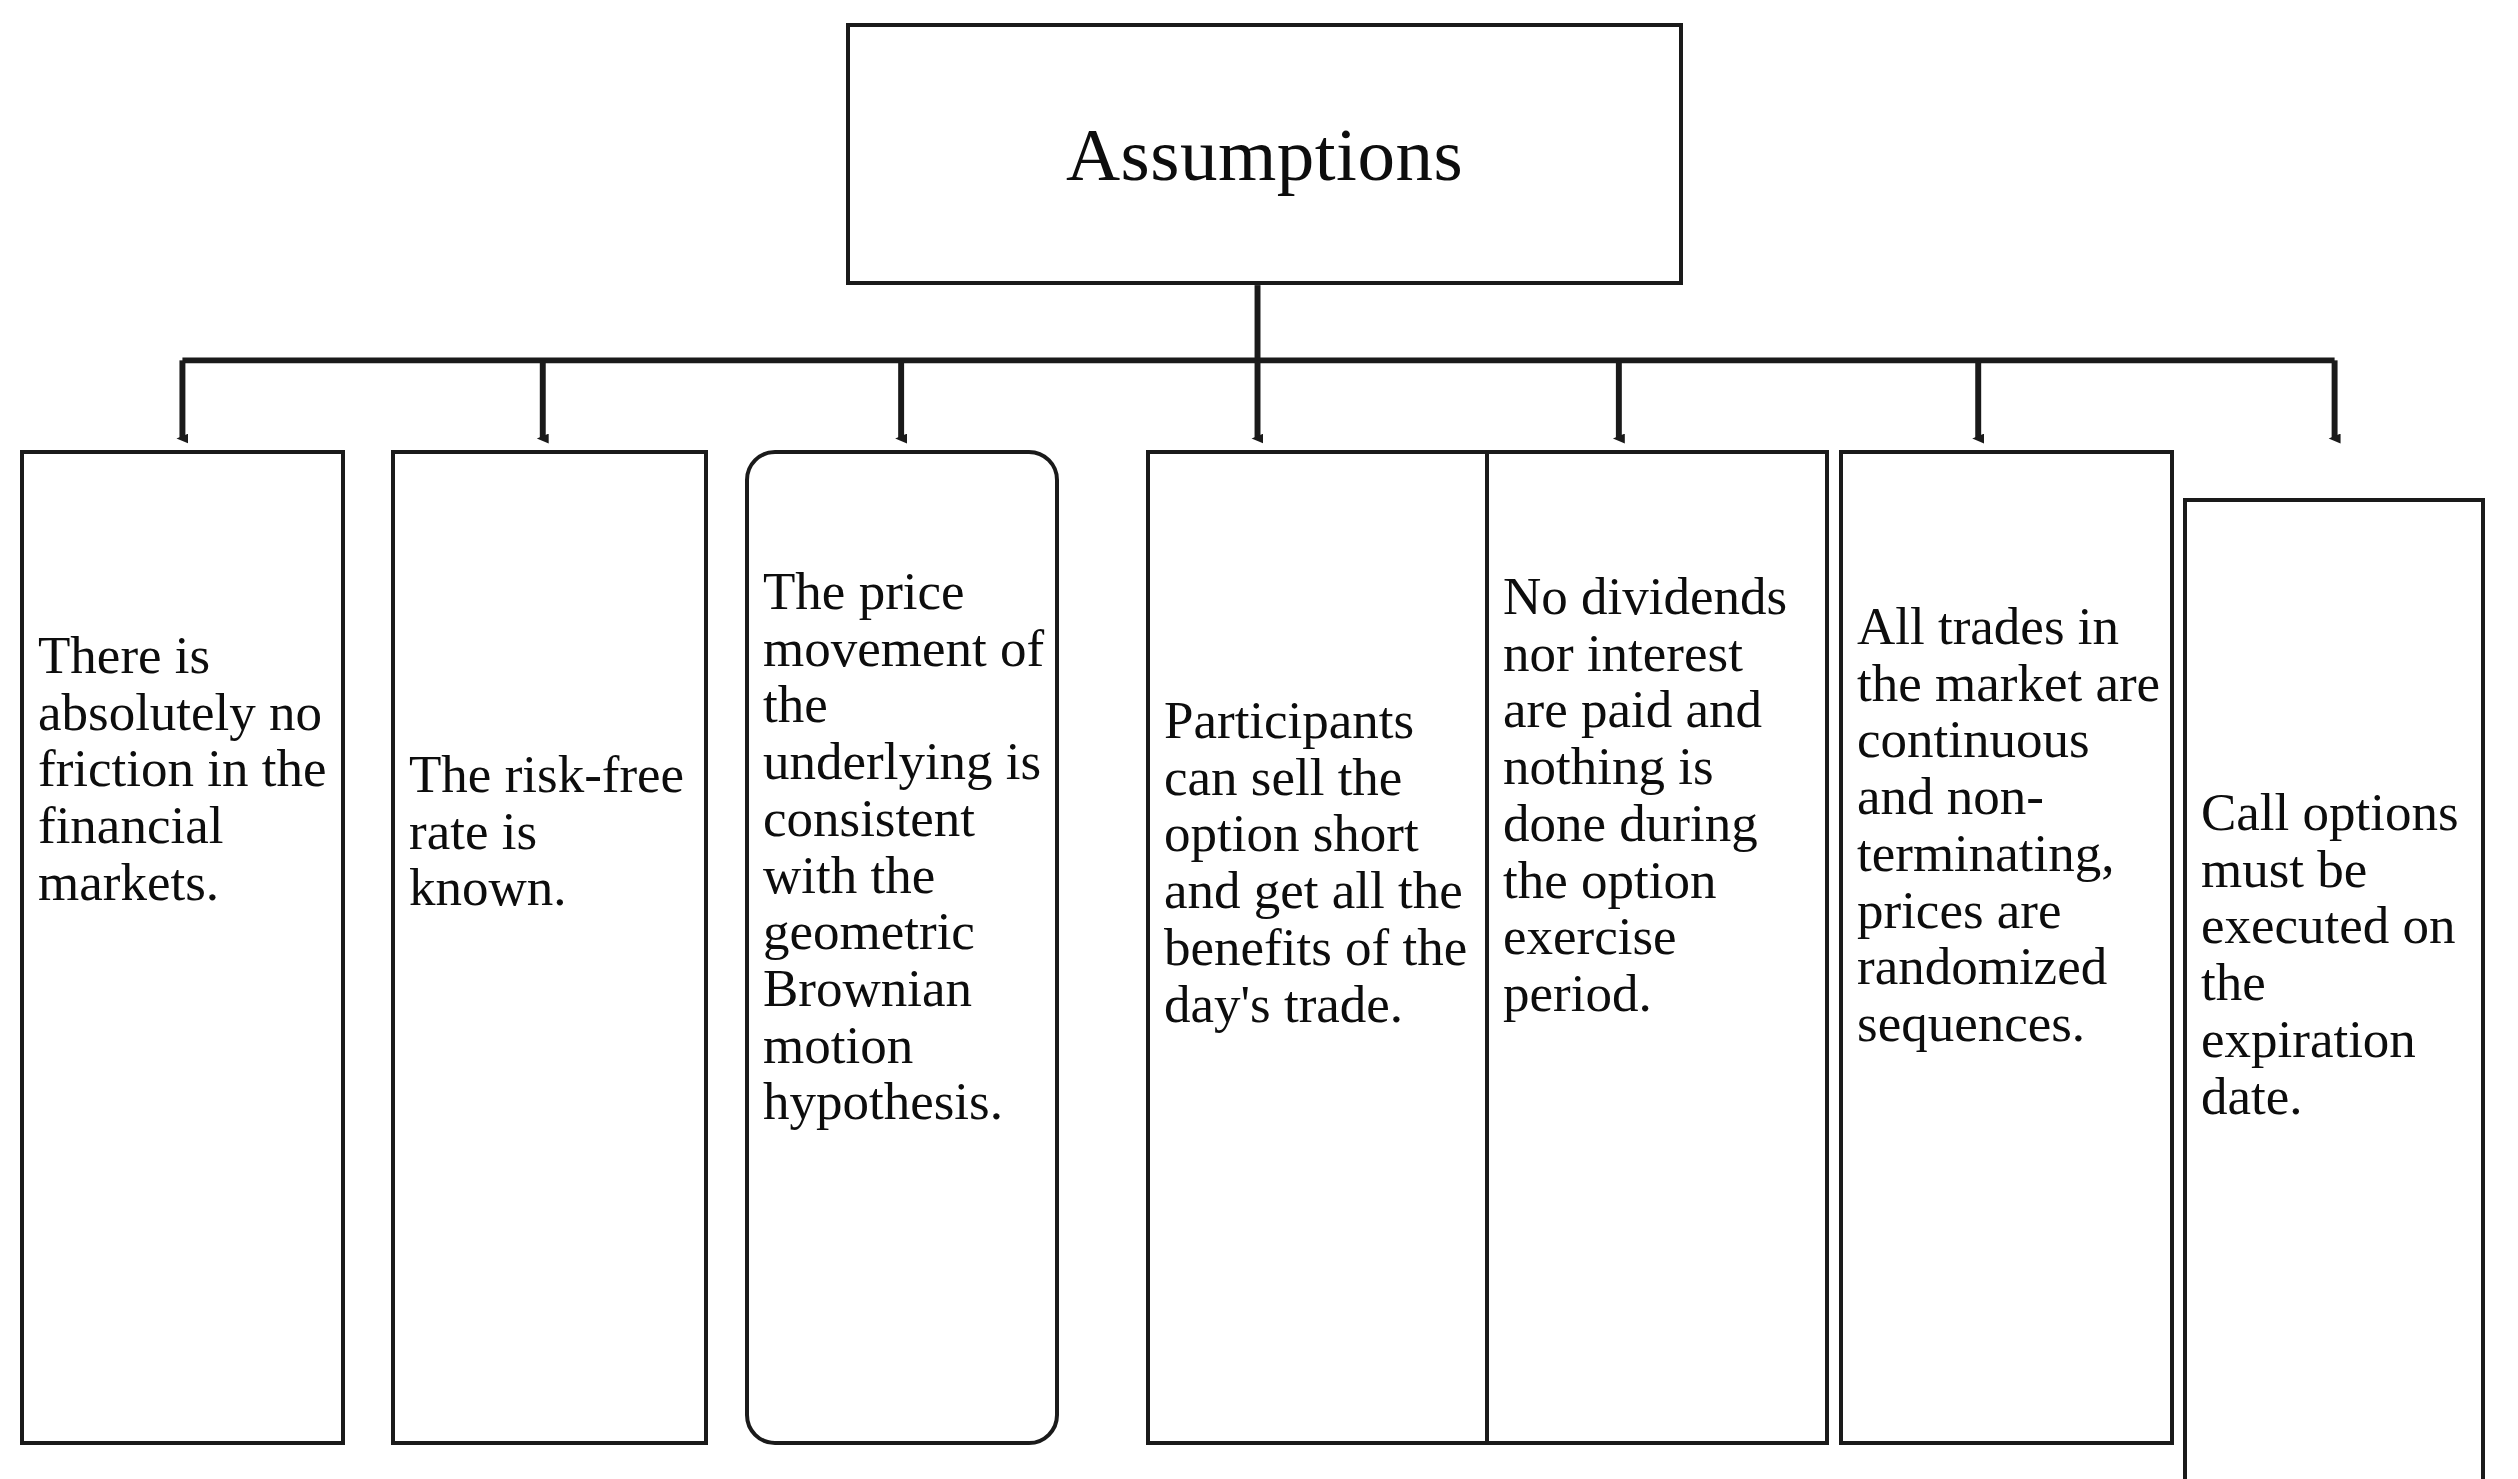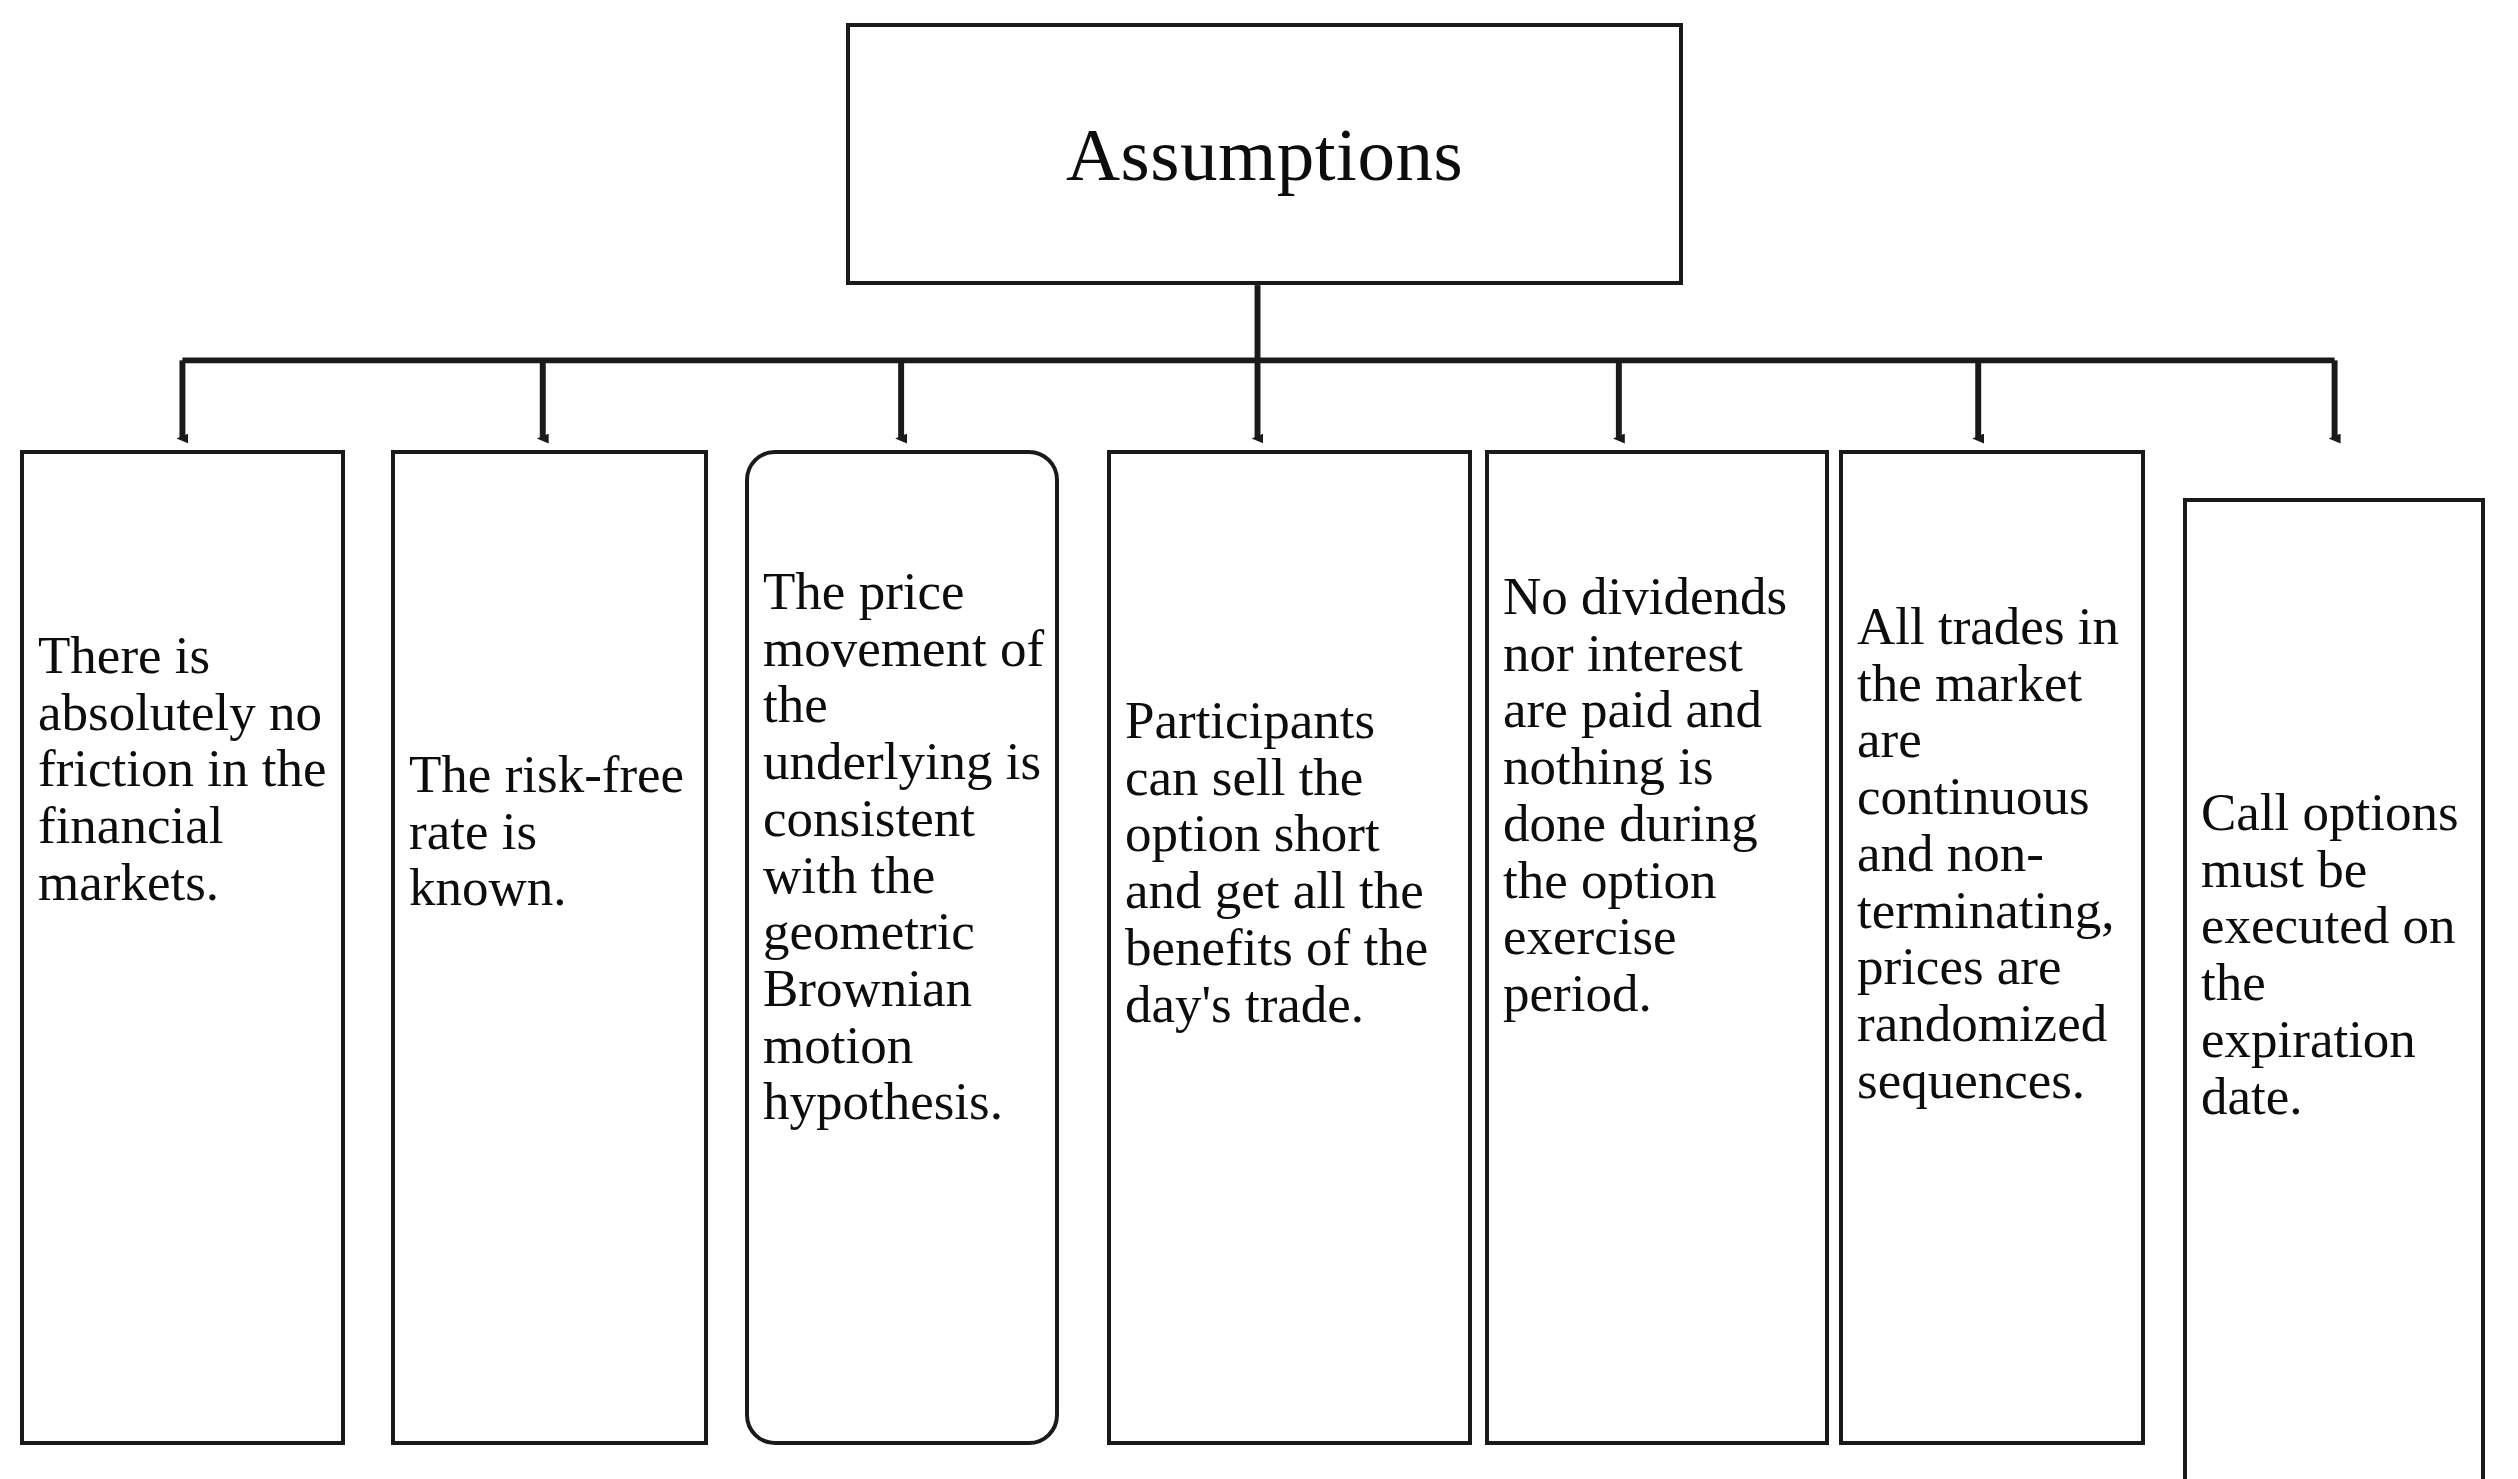--- a/index.html
+++ b/index.html
@@ -69,23 +69,23 @@
     text-align: left;
     word-break: break-word;
     overflow-wrap: anywhere;
     hyphens: none;
   }
 
   
   .b1 { left: 20px;   width: 325px; }
   .b2 { left: 391px;  width: 317px; }
   .b3 { left: 745px;  width: 314px; border-radius: 30px; }
-  .b4 { left: 1107px; width: 365px; }
+  .b4 { left: 1146px; width: 365px; }
   .b5 { left: 1485px; width: 344px; }
-  .b6 { left: 1839px; width: 306px; }
+  .b6 { left: 1839px; width: 335px; }
   .b7 { left: 2183px; width: 302px; margin-top: 48px; }
 
   
   .b1 .leaf-text { top: 173px; }
   .b2 .leaf-text { top: 292px; }
   .b3 .leaf-text { top: 109px; }
   .b4 .leaf-text { top: 238px; }
   .b5 .leaf-text { top: 114px; }
   .b6 .leaf-text { top: 144px; }
   .b7 .leaf-text { top: 282px; }

